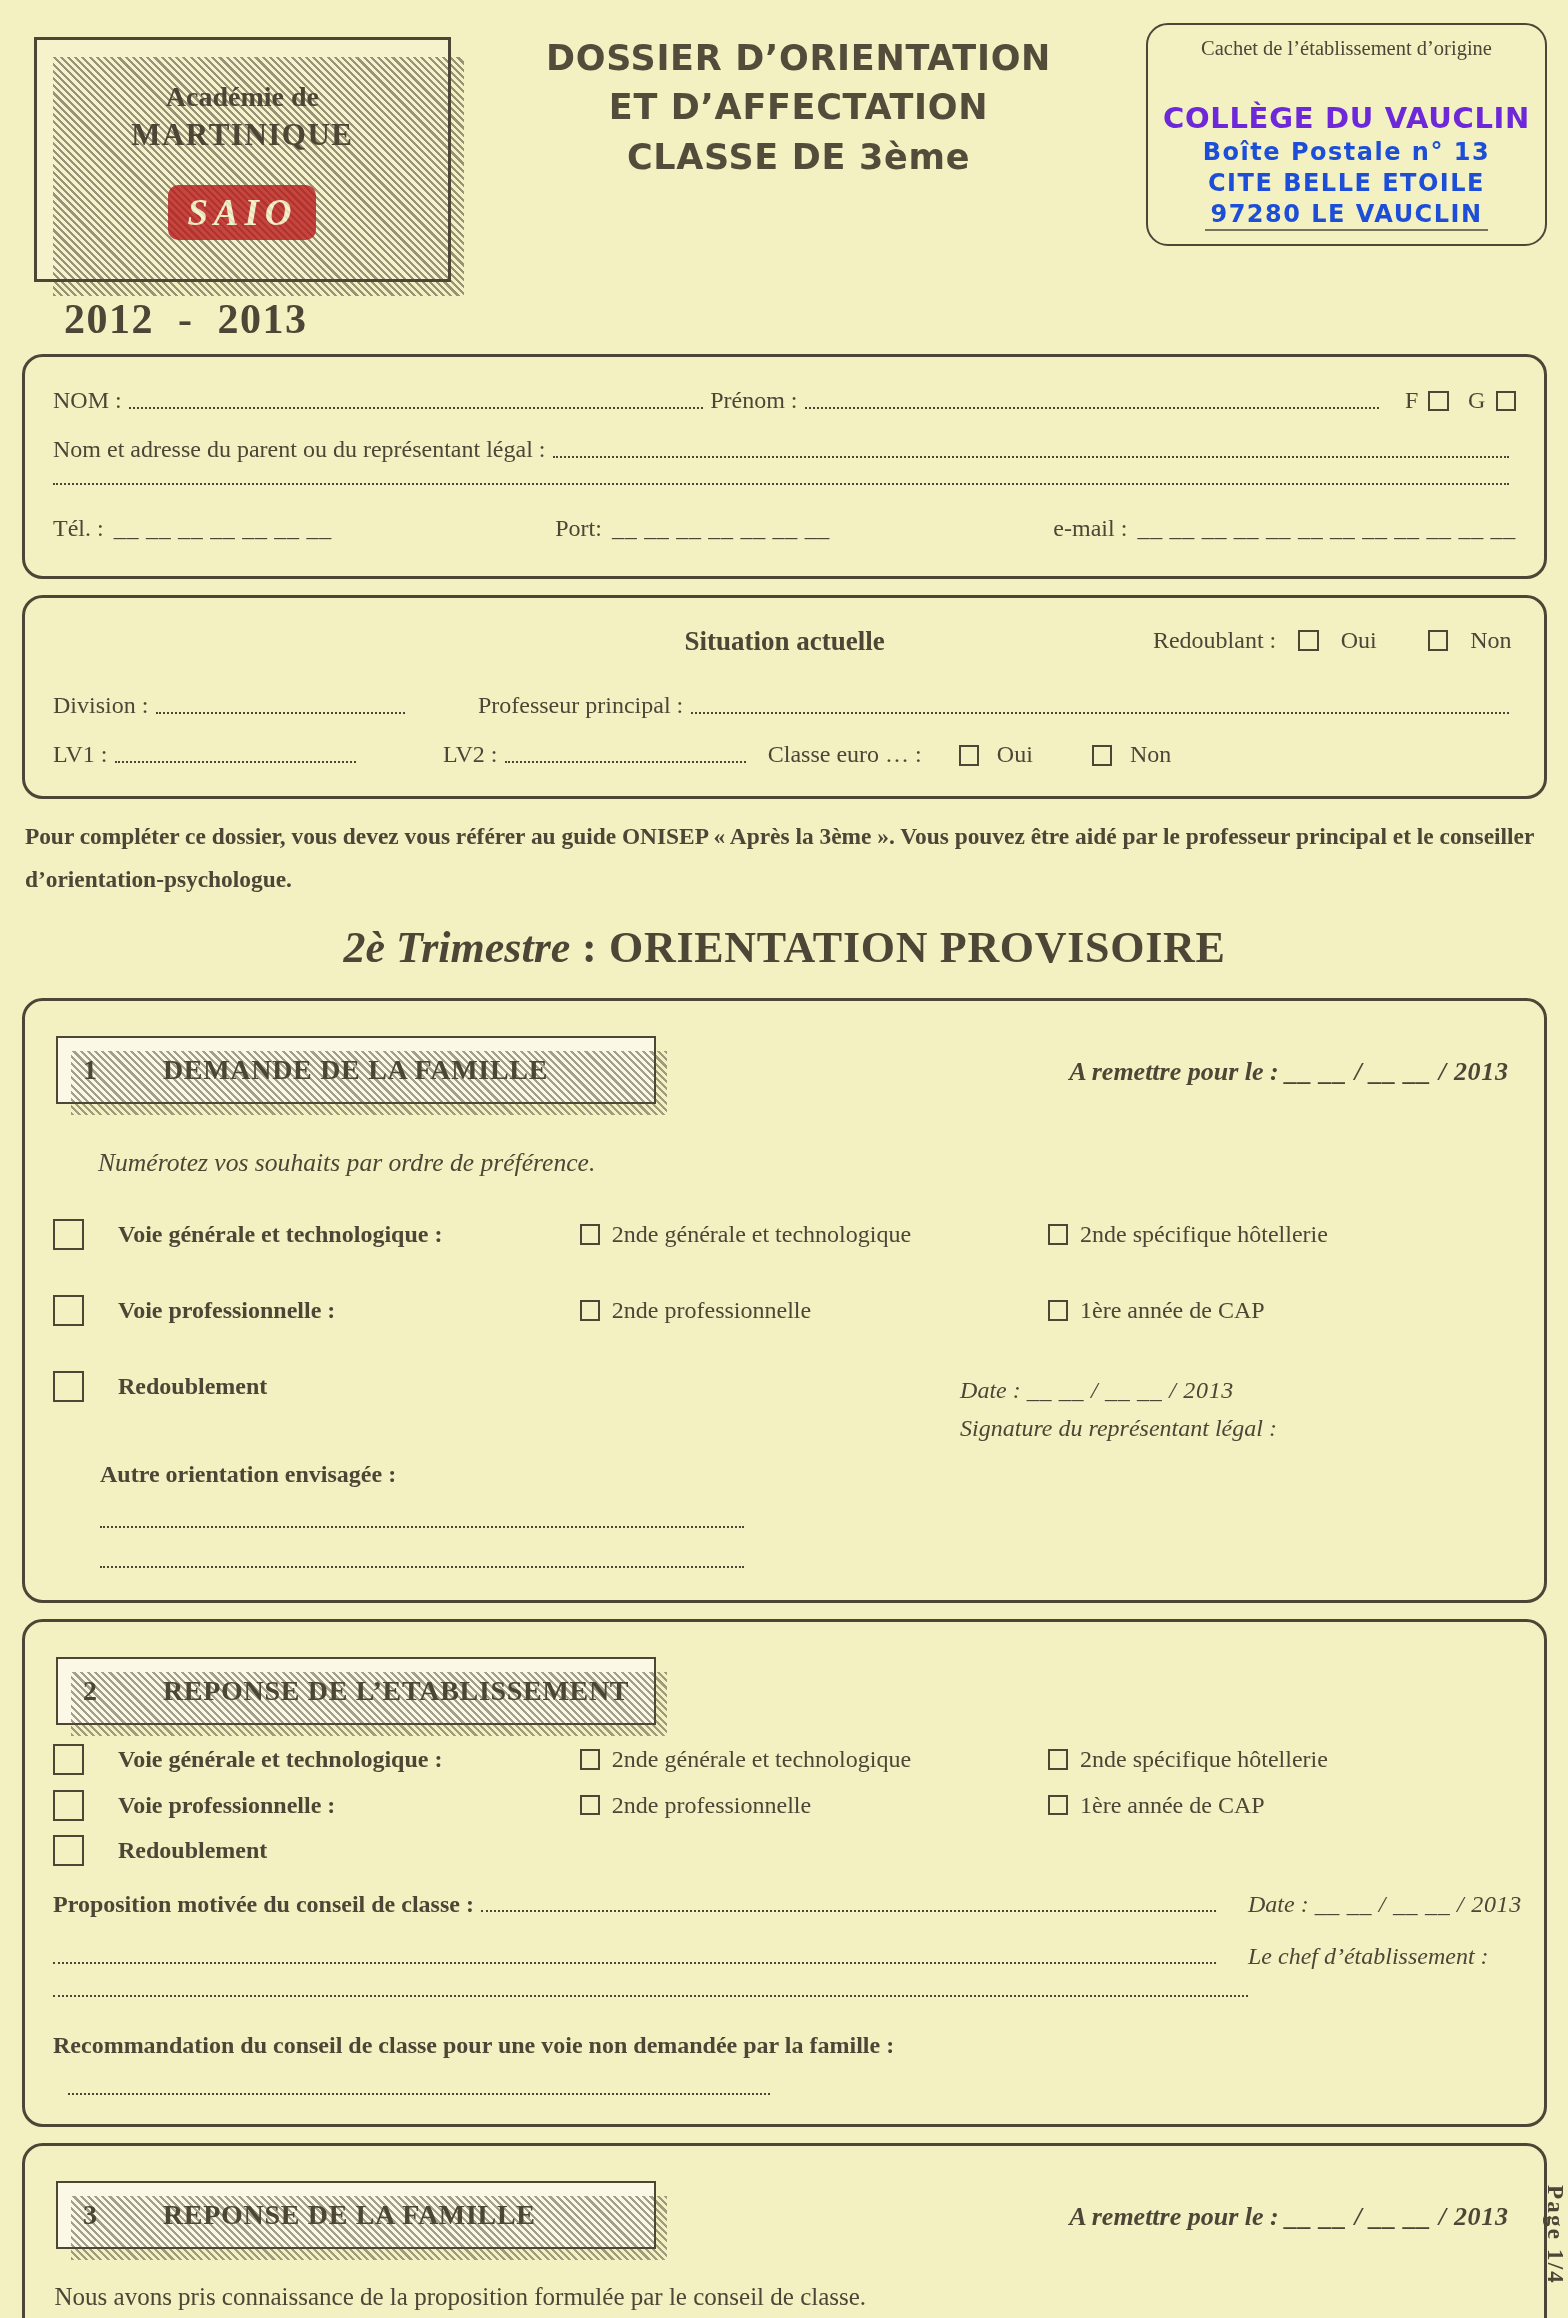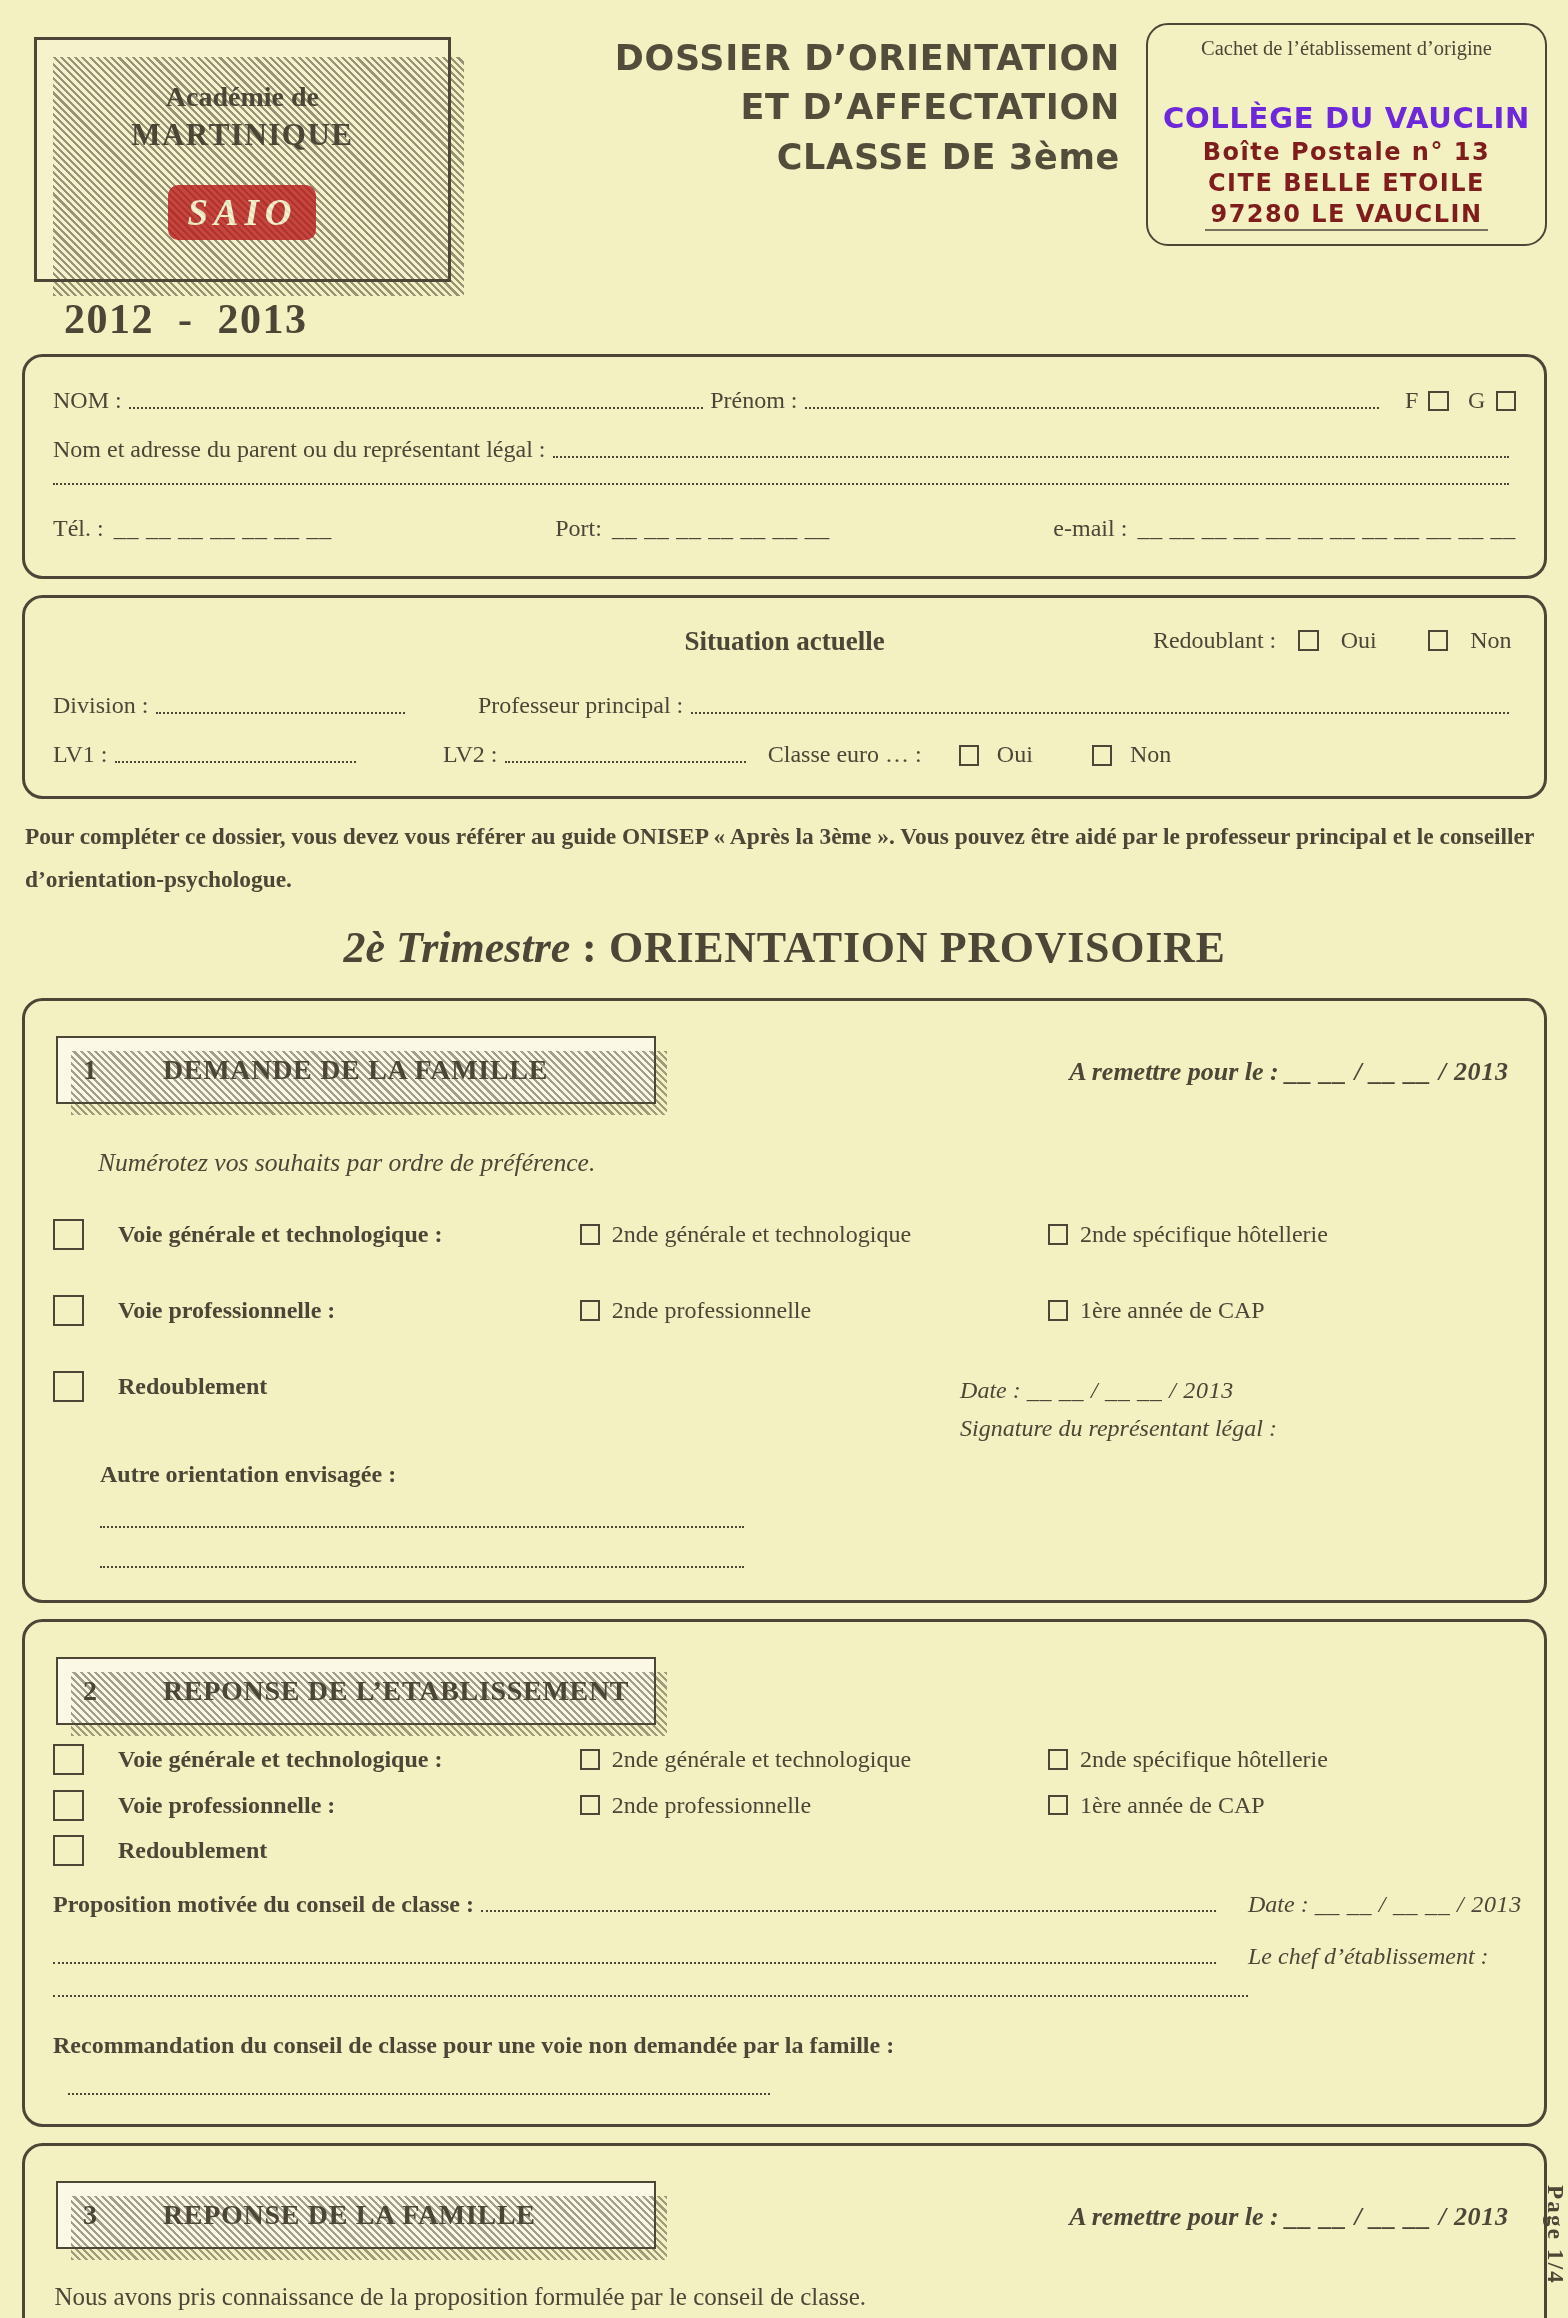--- a/index.html
+++ b/index.html
@@ -33,34 +33,34 @@
   .acad-l1{font-size:28px;font-weight:bold;}
   .acad-l2{font-size:31px;font-weight:bold;letter-spacing:1.5px;margin-top:4.4px;}
   .saio{
     display:inline-block;margin-top:32px;
     background:#b91c1c;color:#f5f2cc;
     font-style:italic;font-weight:bold;
     font-size:37px;letter-spacing:5.9px;
     padding:5.9px 19px;border-radius:10.2px;opacity:.8;
   }
   .main-title{
-    flex:1;text-align:right;
+    flex:1;text-align:center;
     font-family:"DejaVu Sans",sans-serif;
     font-weight:bold;font-size:35px;line-height:1.42;
     color:#524d3b;letter-spacing:0.7px;margin-top:17.6px;
   }
   .stamp-box{
     width:401px;box-sizing:border-box;
     border:2.9px solid #4b4636;border-radius:22px;
     padding:11.7px 13px 13px;margin-top:7.3px;
     text-align:center;
   }
   .stamp-caption{font-size:20.5px;}
   .stamp-school{margin-top:41px;font-family:"DejaVu Sans",sans-serif;font-weight:bold;font-size:29px;color:#6d28d9;letter-spacing:0.7px;white-space:nowrap;}
-  .stamp-line{font-family:"DejaVu Sans",sans-serif;font-weight:bold;font-size:24px;color:#7f1d1d;letter-spacing:1.5px;margin-top:2.9px;}
+  .stamp-line{font-family:"DejaVu Sans",sans-serif;font-weight:bold;font-size:24px;color:#1d4ed8;letter-spacing:1.5px;margin-top:2.9px;}
   .stamp-last{border-bottom:2.2px solid #76725f;display:inline-block;padding:0 5.9px 1.5px;}
   .years{font-size:42px;font-weight:bold;letter-spacing:1.5px;margin:13px 0 11.7px 42px;}
   
   .panel{
     border:3.7px solid #4b4636;border-radius:20.5px;
     padding:28px 28px;box-sizing:border-box;
     margin-bottom:16px;position:relative;
   }
   .row{display:flex;align-items:flex-end;font-size:24px;line-height:1.25;}
   .dots{flex:1 1 auto;border-bottom:2.9px dotted #4b4636;margin:0 7.3px 5.9px;}

